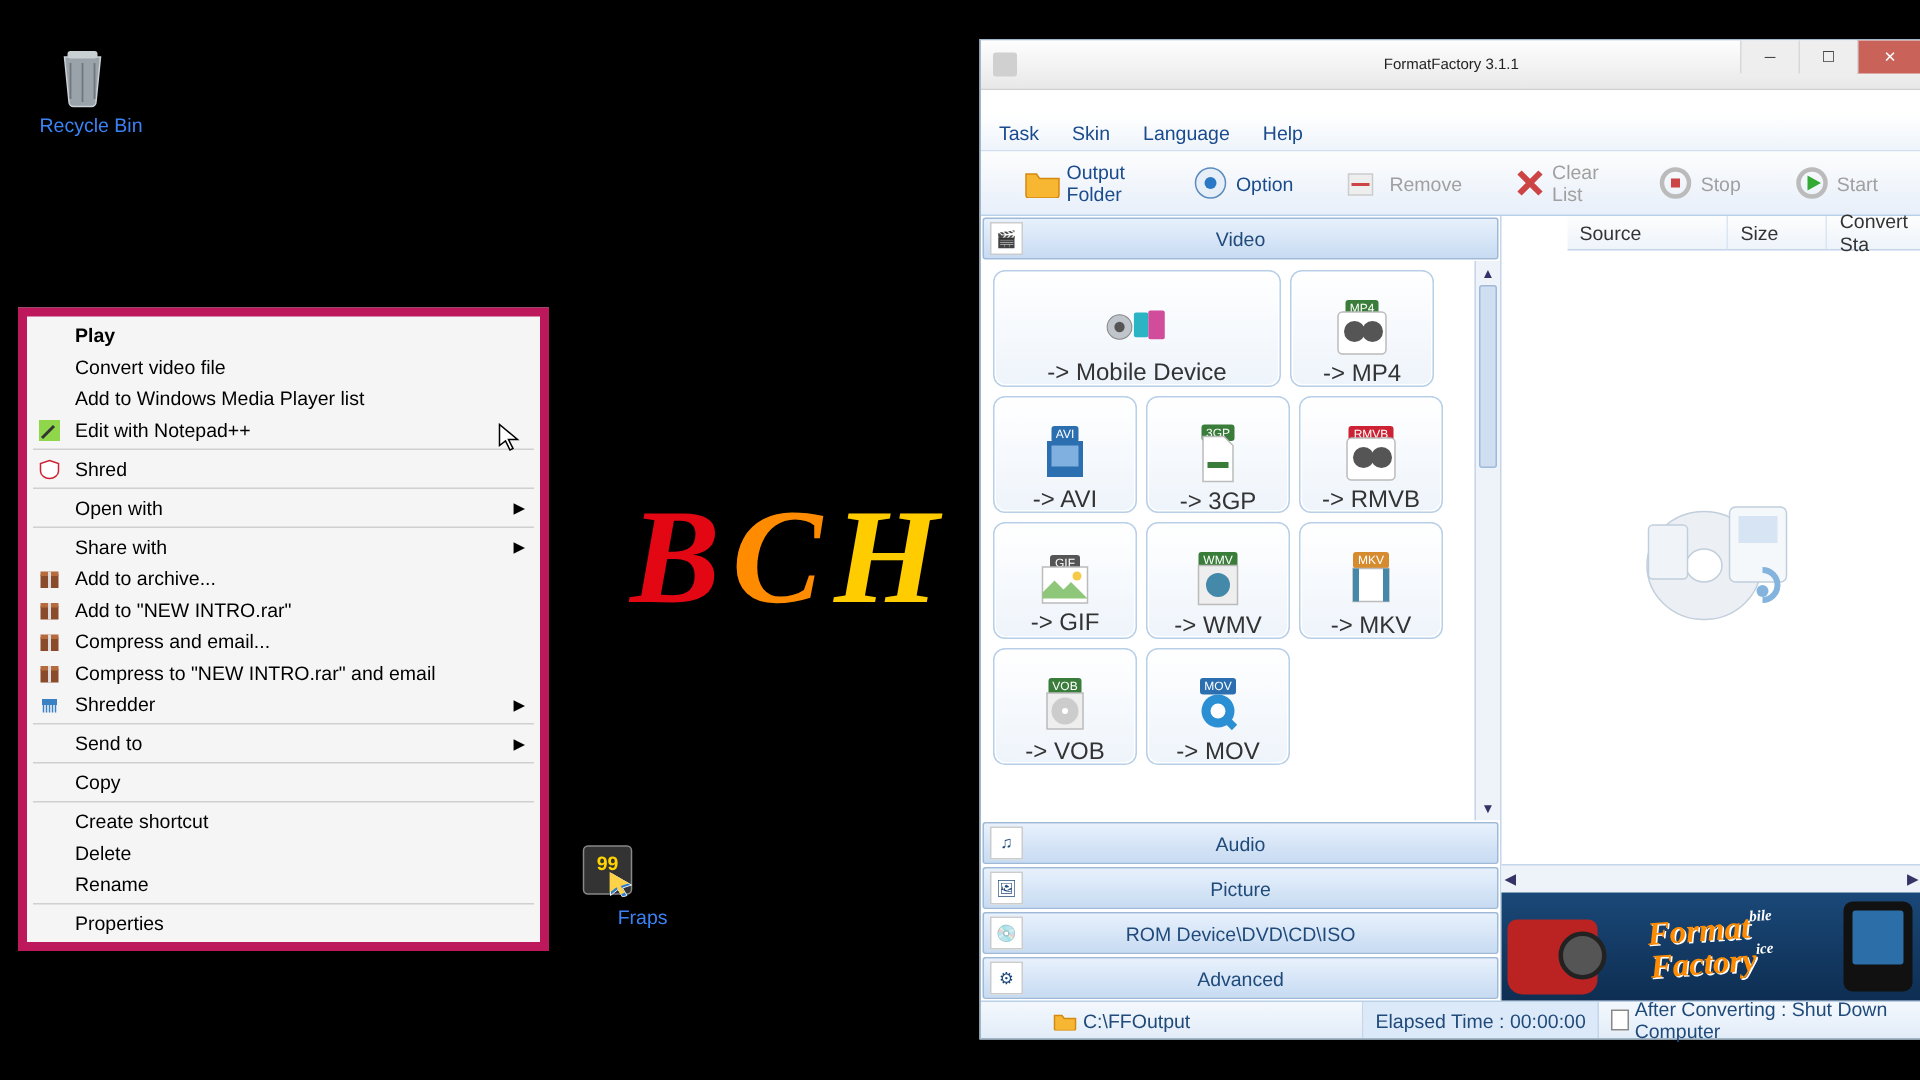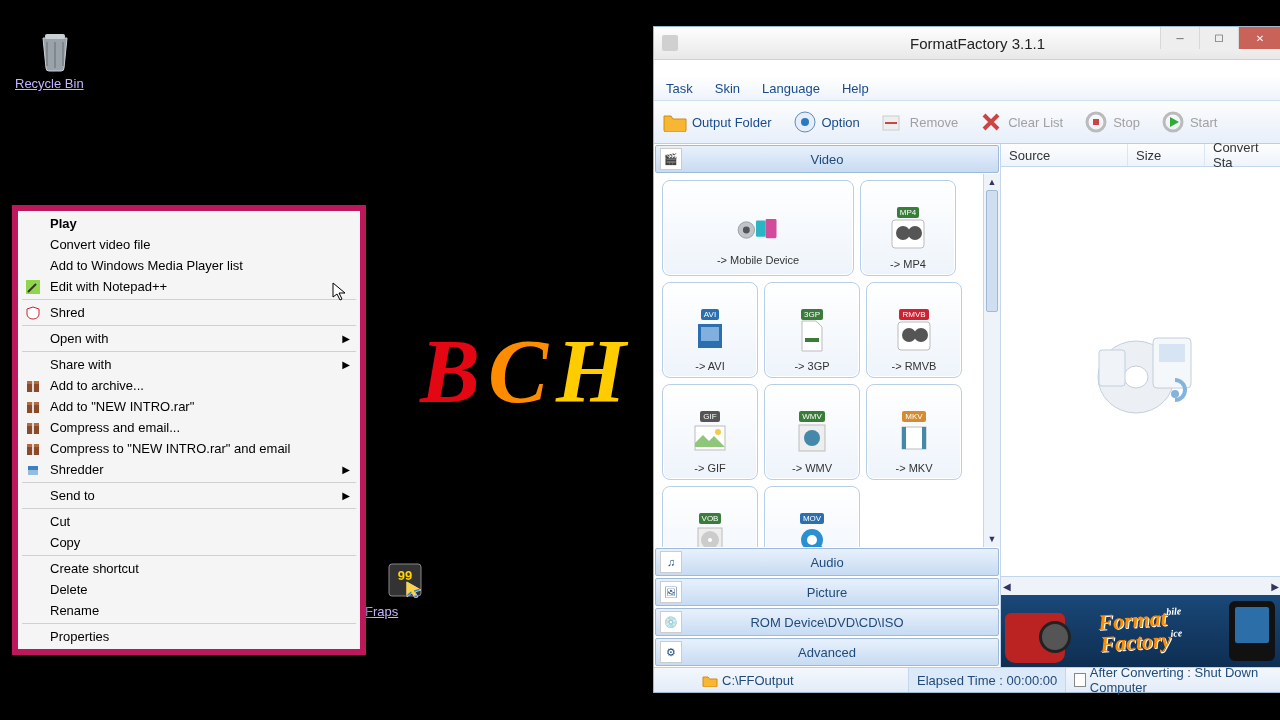--- a/index.html
+++ b/index.html
@@ -8,24 +8,23 @@
     background: #000;
     font-family: "Segoe UI", Tahoma, sans-serif;
     font-size: 13px;
     overflow: hidden;
     position: relative;
   }
 
   
   .desktop-icon {
     position: absolute;
-    text-align: left;
-    color: #c4b5fd;
+    text-align: right;
+    color: #3b82f6;
     width: 80px;
-    text-decoration: underline;
   }
   .desktop-icon .icon-img {
     width: 40px; height: 40px;
     margin: 0 auto 4px;
     display: flex; align-items: center; justify-content: center;
   }
 
   
   .bg-logo {
     position: absolute;
@@ -106,22 +105,21 @@
     background: linear-gradient(#fefefe, #e8e8e8);
     display: flex;
     align-items: center;
     position: relative;
     border-bottom: 1px solid #d0d0d0;
   }
   .ff-title {
     position: absolute;
     left: 50%; transform: translateX(-50%);
     color: #222;
-    font-size: 15px;
-    margin-left: 10px;
+    font-size: 10px;
   }
   .ff-appicon {
     width: 16px; height: 16px;
     margin-left: 8px;
     background: #d0d0d0;
     border-radius: 2px;
   }
   .ff-winbtns {
     position: absolute; right: 0; top: 0;
     display: flex;
@@ -148,22 +146,22 @@
     margin-top: 16px;
   }
   .ff-menuitem { padding: 2px 6px; }
 
   .ff-toolbar {
     height: 42px;
     display: flex;
     align-items: center;
     background: linear-gradient(#fdfdfd, #e7effa);
     border-bottom: 1px solid #b8d0e8;
-    padding: 0 0;
-    gap: 4px;
+    padding: 0 21px;
+    gap: 18px;
   }
   .ff-tool {
     display: flex;
     align-items: center;
     gap: 4px;
     padding: 4px 8px;
     color: #1a4b8c;
     border-radius: 3px;
   }
   .ff-tool.disabled { color: #a0a0a0; }
@@ -245,45 +243,46 @@
     font-size:9px; color:#336;
   }
   .ff-scroll-up{top:0;} .ff-scroll-down{bottom:0;}
 
   .fmt-btn {
     background: linear-gradient(#fff, #eef4fb);
     border: 1px solid #b8cfe8;
     border-radius: 8px;
     text-align: center;
     padding: 24px 4px 4px;
-    width: 96px; height: 96px;
+    width: 96px; height: 78px;
     box-sizing: border-box;
     display:flex; flex-direction:column; align-items:center; justify-content:center;
     box-shadow: inset 0 0 0 1px #fff;
   }
   .fmt-btn.wide { width: 192px; }
   .fmt-img {
     width: 48px; height: 40px;
     display:flex;align-items:center;justify-content:center;
     font-size: 22px;
     margin-bottom:4px;
   }
-  .fmt-btn .fmt-label { color:#333; font-size:11px; }
+  .fmt-btn .fmt-label { color:#333; font-size:16px; }
   .fmt-tag{
     font-size:8px; padding:1px 3px; color:#fff; border-radius:2px;
     margin-bottom:-4px;
   }
 
   .ff-cols {
     height: 22px;
     background: linear-gradient(#fdfdfd, #eef4fb);
     border-bottom: 1px solid #c4d6ea;
     display: flex;
     align-items: center;
     color: #333;
+    margin-left: 44px;
   }
   .ff-col { padding: 0 8px; border-right: 1px solid #dce6f2; height: 100%; display:flex;align-items:center; }
   .ff-list {
     flex:1;
     position: relative;
     display:flex; align-items:center; justify-content:center;
   }
   .ff-placeholder { opacity:.85; }
 
   .ff-hscroll {
@@ -457,23 +456,20 @@
     </span>
     <span>Shredder</span>
       <span class="ctx-arrow">▶</span>
   </div>
   <div class="ctx-sep"></div>
   <div class="ctx-item">
       <span>Send to</span>
       <span class="ctx-arrow">▶</span>
     </div>
   <div class="ctx-sep"></div>
-  <div class="ctx-item">
-      <span>Cut</span>
-    </div>
   <div class="ctx-item">
       <span>Copy</span>
     </div>
   <div class="ctx-sep"></div>
   <div class="ctx-item">
       <span>Create shortcut</span>
     </div>
   <div class="ctx-item">
       <span>Delete</span>
     </div>

